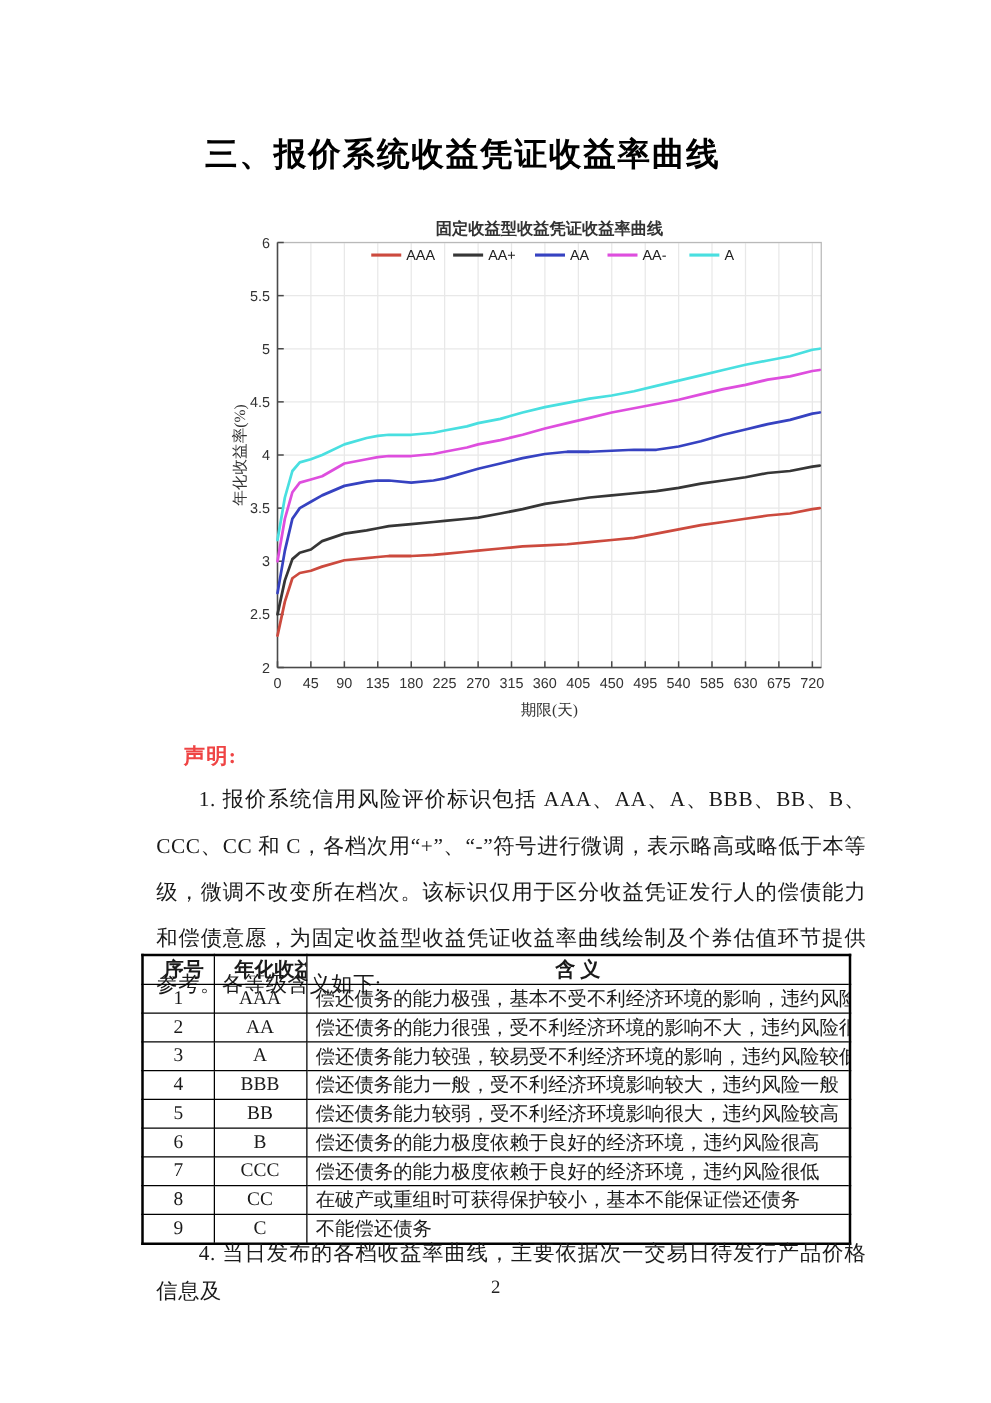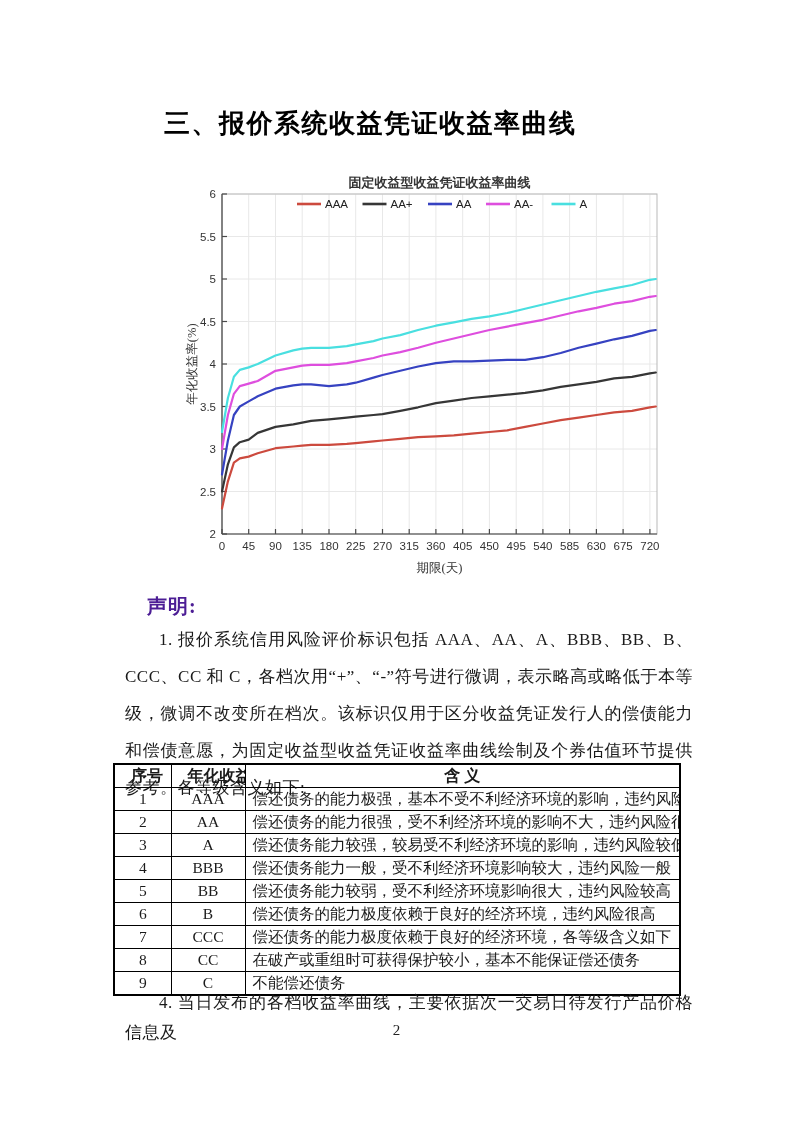--- a/index.html
+++ b/index.html
@@ -9,21 +9,21 @@
     overflow:hidden;
   }
   .heading{
     position:absolute;left:164px;top:106px;
     font-family:"Liberation Sans","DejaVu Sans",sans-serif;
     font-weight:bold;font-size:26px;letter-spacing:1.5px;color:#000;
   }
   .chart-wrap{position:absolute;left:185px;top:172px;width:500px;height:412px;}
   .statement-label{
     position:absolute;left:147px;top:593px;
-    font-weight:bold;font-size:20px;letter-spacing:1px;color:#4c1d95;
+    font-weight:bold;font-size:17px;letter-spacing:1px;color:#ef4444;
   }
   .para{
     position:absolute;left:113px;width:568px;
     font-size:17px;color:#1a1a1a;text-align:justify;text-indent:2em;
     letter-spacing:0.5px;
     margin-left:12px;
   }
   .para1{top:621px;line-height:37px;}
   .para2{top:988px;line-height:30px;}
   table.ratings{
@@ -198,21 +198,21 @@
         <td class="l">偿还债务能力较弱，受不利经济环境影响很大，违约风险较高</td>
       </tr>
       <tr>
         <td class="c">6</td>
         <td class="c">B</td>
         <td class="l">偿还债务的能力极度依赖于良好的经济环境，违约风险很高</td>
       </tr>
       <tr>
         <td class="c">7</td>
         <td class="c">CCC</td>
-        <td class="l">偿还债务的能力极度依赖于良好的经济环境，各等级含义如下</td>
+        <td class="l">偿还债务的能力极度依赖于良好的经济环境，违约风险很低</td>
       </tr>
       <tr>
         <td class="c">8</td>
         <td class="c">CC</td>
         <td class="l">在破产或重组时可获得保护较小，基本不能保证偿还债务</td>
       </tr>
       <tr>
         <td class="c">9</td>
         <td class="c">C</td>
         <td class="l">不能偿还债务</td>

